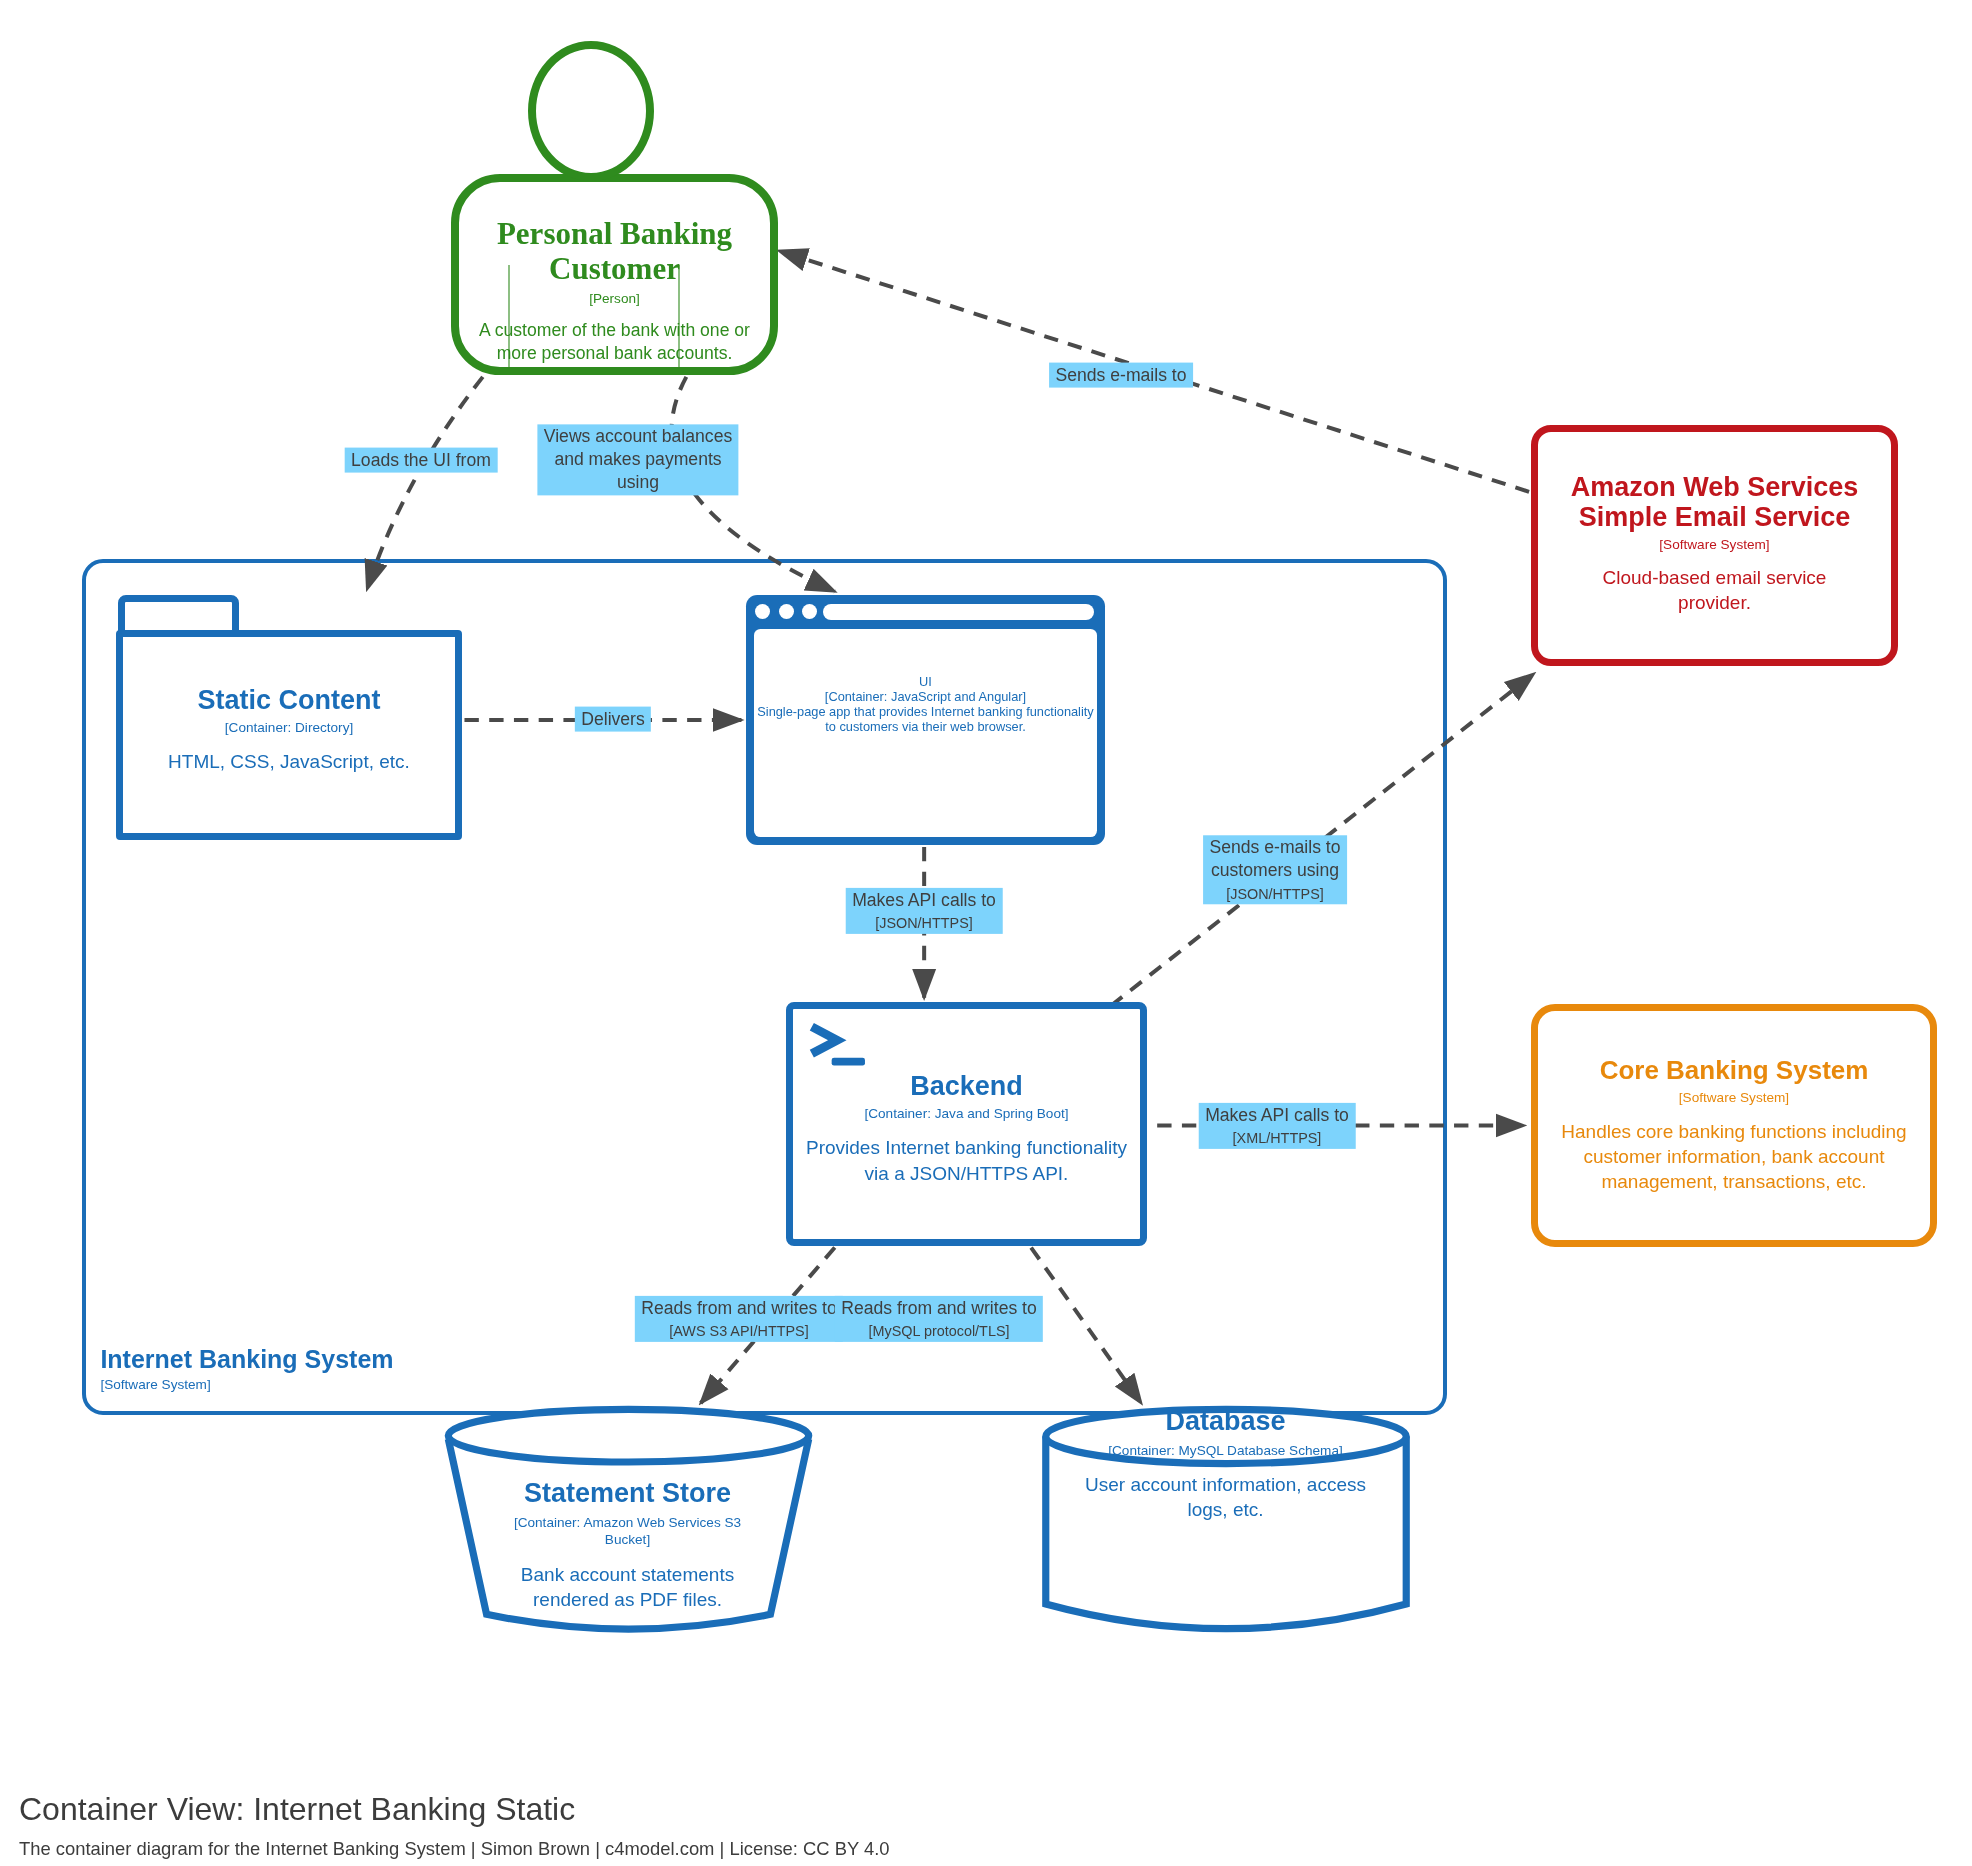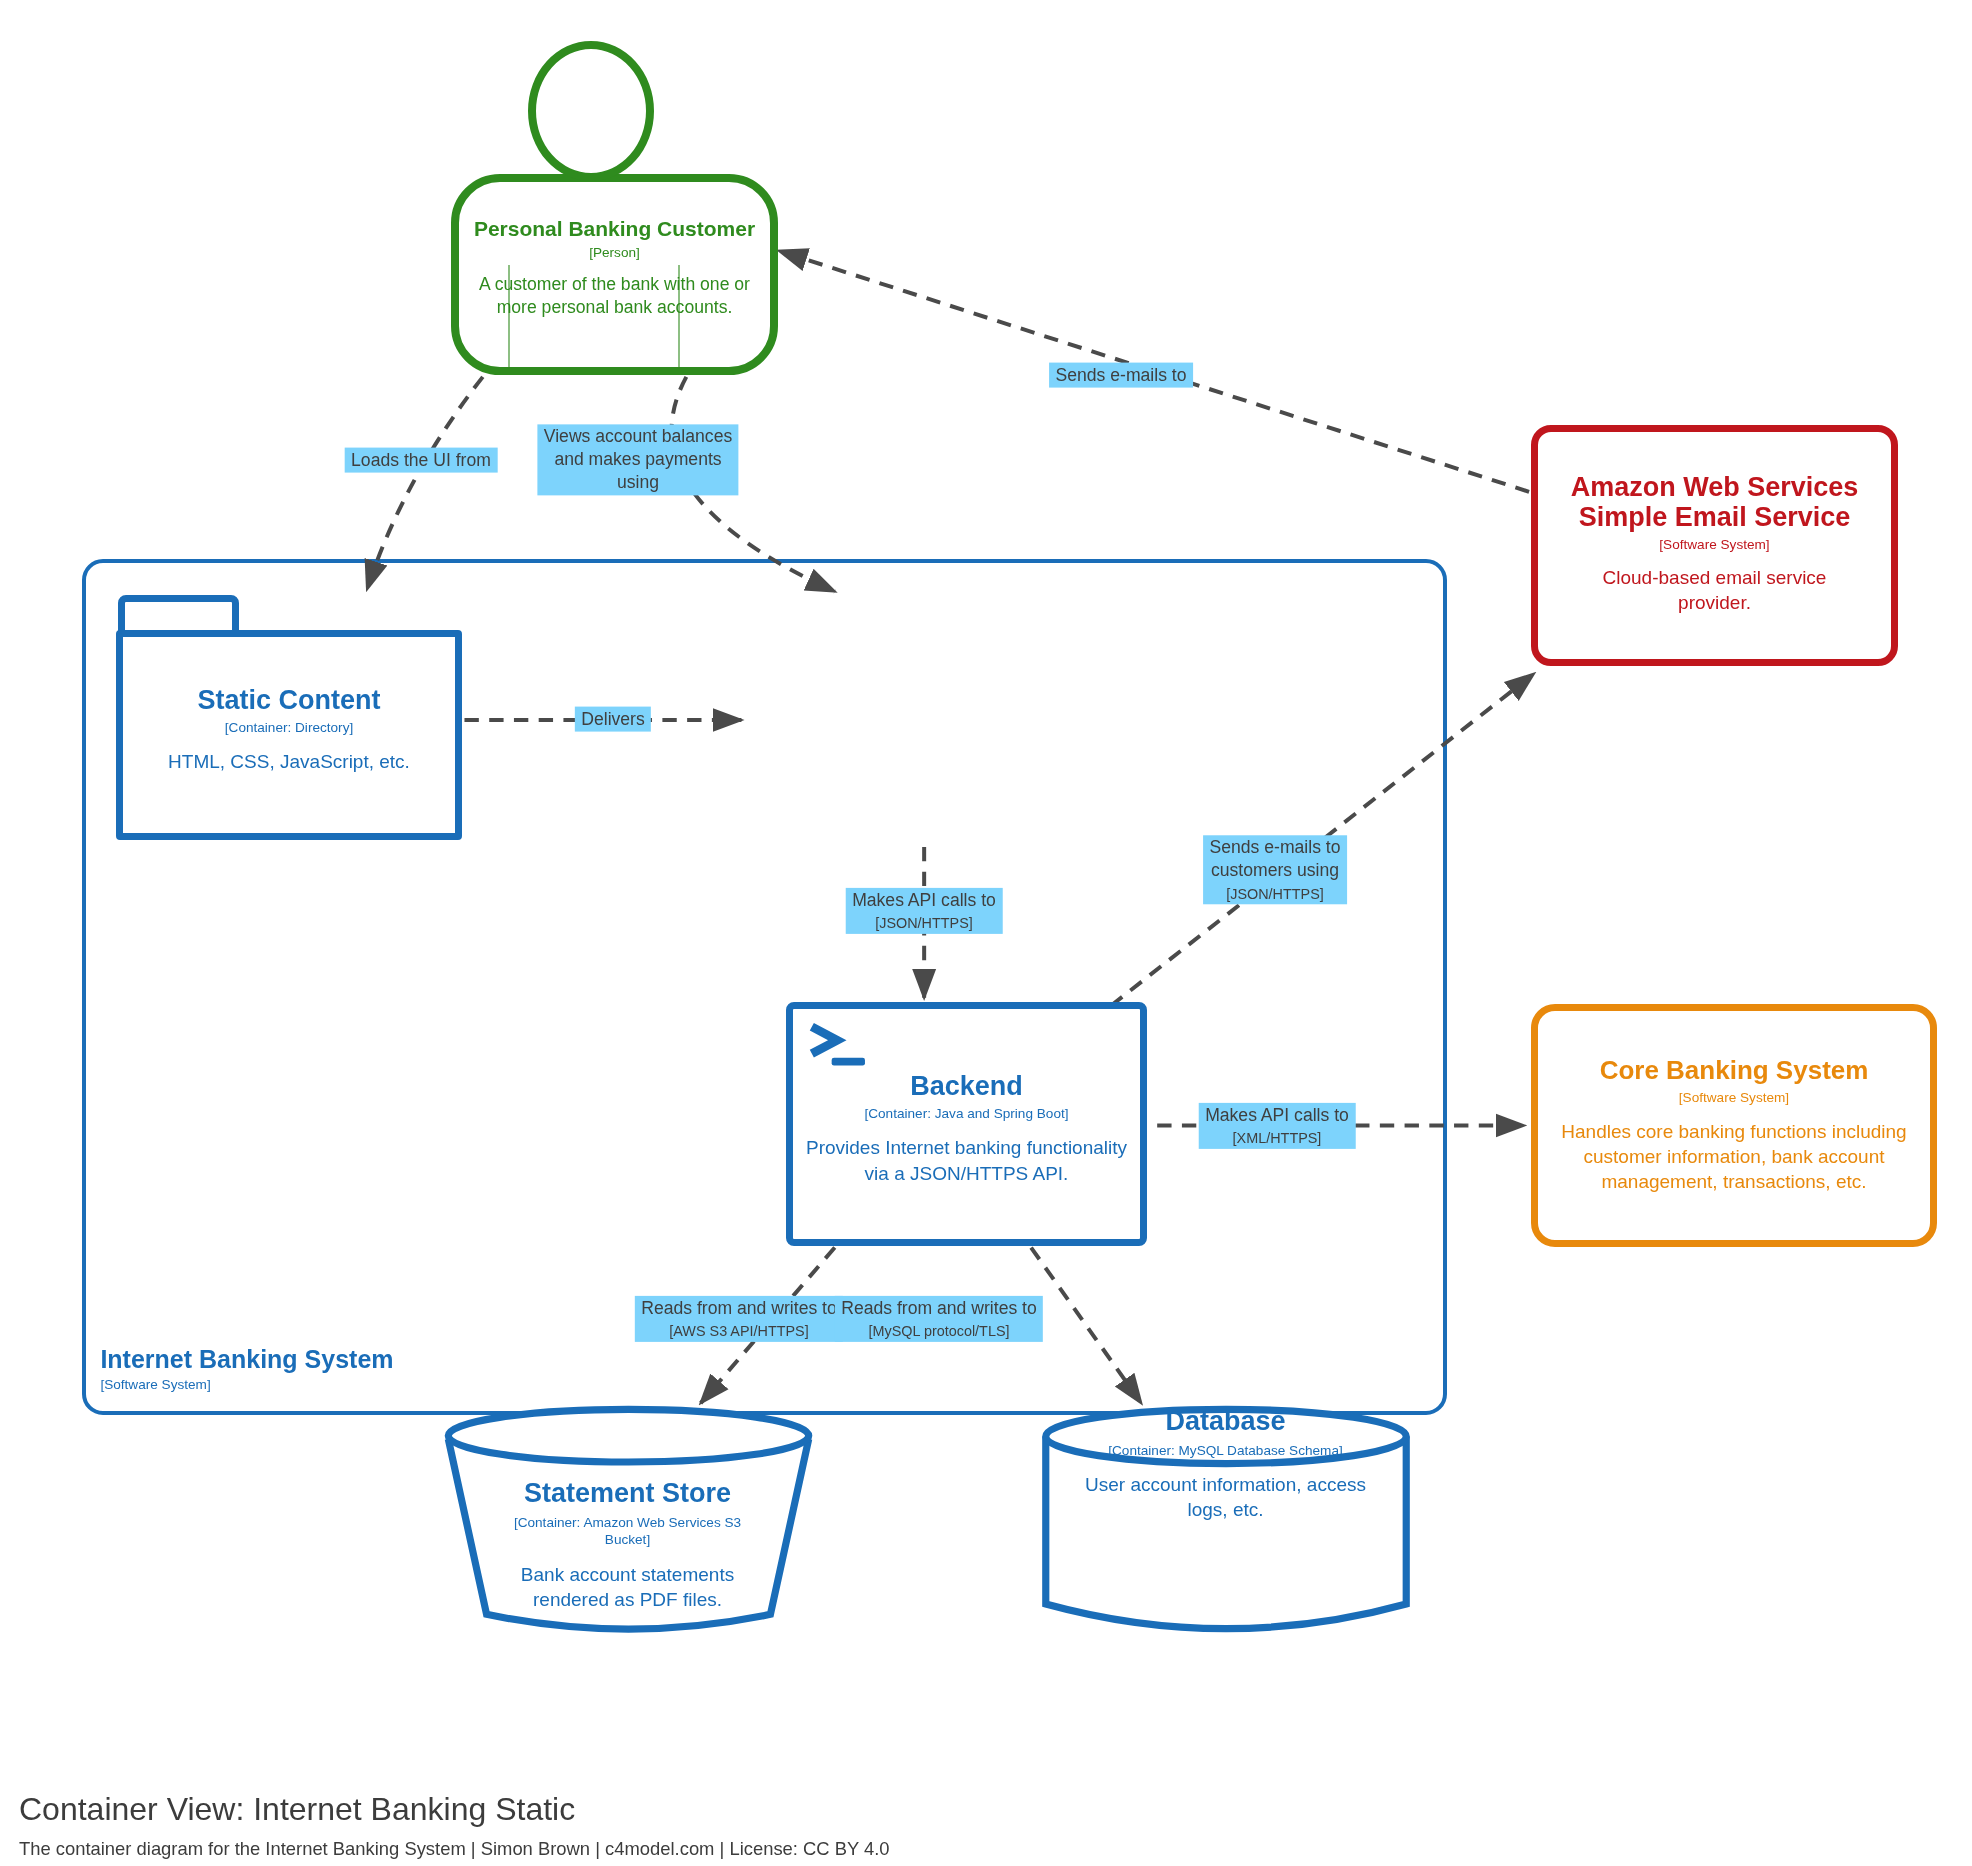--- a/index.html
+++ b/index.html
@@ -36,21 +36,21 @@
   .node{position:absolute;background:#fff;box-sizing:border-box;text-align:center;z-index:4;}
   .node .title{font-weight:bold;font-size:27px;line-height:1.12;}
   .node .meta{font-size:13.6px;margin-top:4.8px;}
   .node .desc{font-size:19px;margin-top:14.4px;line-height:1.32;}
   .blue{color:var(--container);}
   
   #customer-body{
     left:451px;top:174px;width:327px;height:201px;border:8px solid var(--person);
     border-radius:49px;color:var(--person);padding:35px 8px 0;z-index:4;
   }
-  #customer-body .title{font-size:21px;}
+  #customer-body .title{font-size:31px;font-family:Liberation Serif, serif;}
   #customer-body .desc{font-size:17.6px;margin-top:12.8px;}
   #customer-head{
     position:absolute;left:528px;top:41px;width:126px;height:140px;background:#fff;
     border:8px solid var(--person);border-radius:50%;box-sizing:border-box;z-index:5;
   }
   .arm{position:absolute;width:1.6px;background:var(--person);opacity:.55;top:265px;height:104px;z-index:6;}
   
   #static-tab{
     position:absolute;left:118px;top:595px;width:121px;height:46px;background:#fff;
     border:7.2px solid var(--container);border-radius:8px 8px 0 0;box-sizing:border-box;z-index:4;
@@ -164,20 +164,31 @@
   <div class="arm" style="left:508px"></div>
   <div class="arm" style="left:678px"></div>
 
   <div id="static-tab"></div>
   <div class="node blue" id="static-body">
     <div class="title">Static Content</div>
     <div class="meta">[Container: Directory]</div>
     <div class="desc">HTML, CSS, JavaScript, etc.</div>
   </div>
 
+  <div id="ui-box">
+    <div class="browser-dot" style="left:8.8px"></div>
+    <div class="browser-dot" style="left:33px"></div>
+    <div class="browser-dot" style="left:56px"></div>
+    <div id="ui-addressbar"></div>
+    <div id="ui-content" class="blue">
+      <div class="title">UI</div>
+      <div class="meta">[Container: JavaScript and Angular]</div>
+      <div class="desc">Single-page app that provides Internet banking functionality to customers via their web browser.</div>
+    </div>
+  </div>
 
   <div class="node blue" id="backend-box">
     <svg id="backend-icon" width="62" height="46" viewBox="0 0 78 58">
       <path d="M6,6 L38,23 L6,40" fill="none" stroke="#1a6db8" stroke-width="11"></path>
       <rect x="31" y="45" width="42" height="10" rx="3" fill="#1a6db8"></rect>
     </svg>
     <div class="title">Backend</div>
     <div class="meta">[Container: Java and Spring Boot]</div>
     <div class="desc">Provides Internet banking functionality via a JSON/HTTPS API.</div>
   </div>

